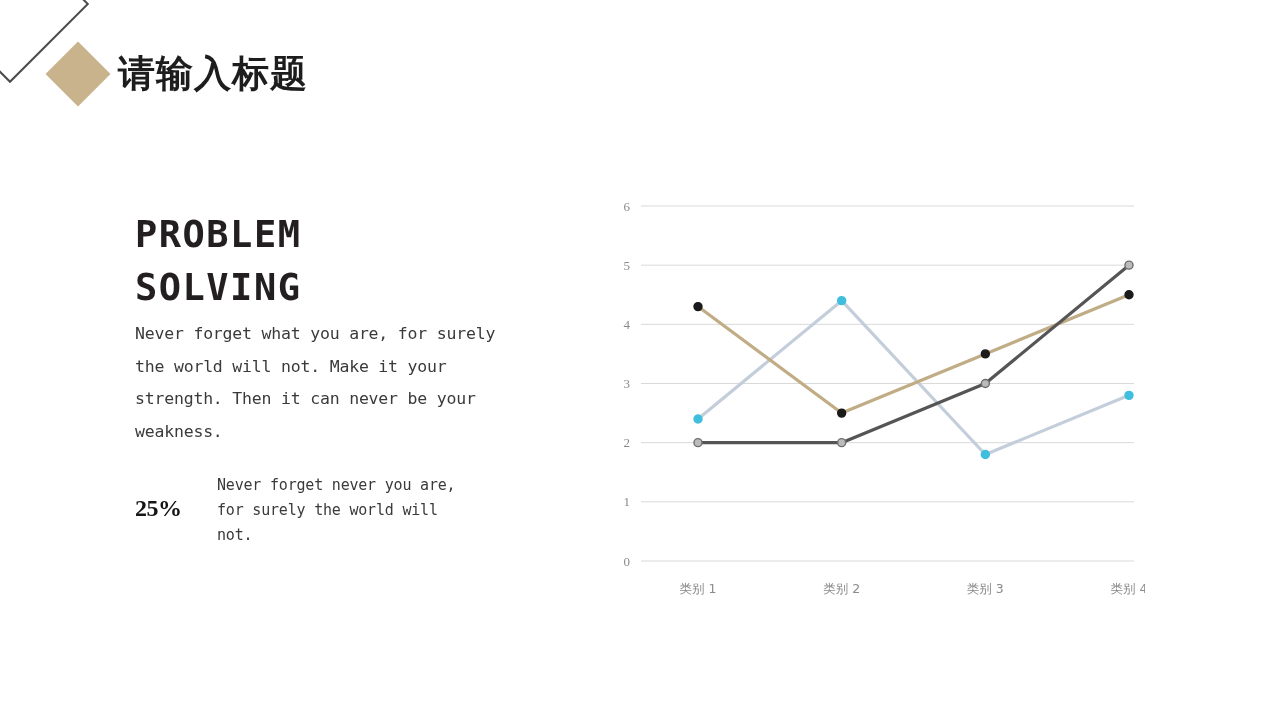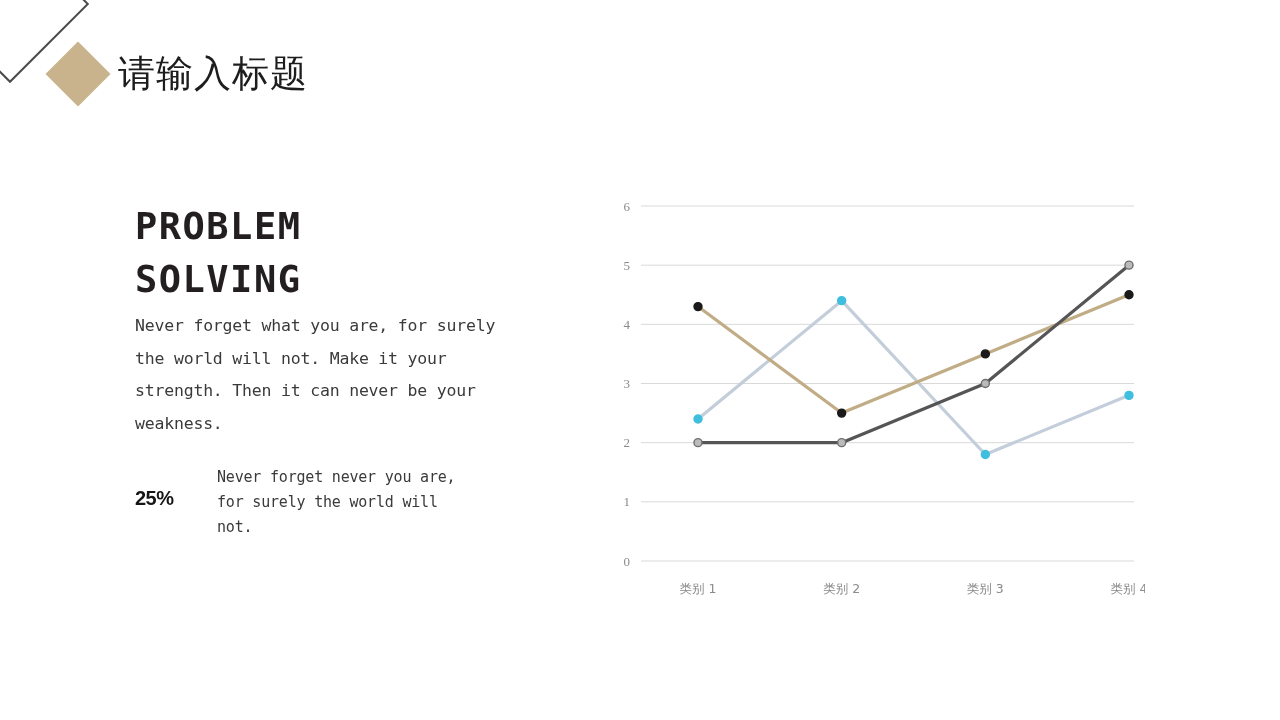--- a/index.html
+++ b/index.html
@@ -45,39 +45,39 @@
     height: 62px;
     display: flex;
     align-items: center;
   }
   #slide-title {
     font-size: 37px;
     line-height: 1;
     color: #1d1d1d;
     letter-spacing: 1px;
     font-family: "DejaVu Sans", sans-serif;
-    font-weight: 400;
+    font-weight: 700;
     white-space: nowrap;
   }
 
   
   #left-column {
     position: absolute;
     left: 135px;
     top: 197px;
     width: 375px;
   }
   #headline {
     font-family: "DejaVu Sans Mono", monospace;
     font-weight: bold;
     font-size: 37px;
     line-height: 1.42;
     letter-spacing: 1.5px;
     color: #231f20;
-    margin: 4px 0 2px 0;
+    margin: 12px 0 2px 0;
     white-space: pre-line;
   }
   #lead-paragraph {
     font-family: "DejaVu Sans Mono", monospace;
     font-size: 16.5px;
     line-height: 1.98;
     color: #3a3a3a;
     letter-spacing: -0.2px;
     margin: 4px 0 0 0;
     width: 362px;
@@ -85,23 +85,23 @@
 
   #stats-list {
     margin-top: 24px;
   }
   .stat-row {
     display: flex;
     align-items: flex-start;
     margin-bottom: 2px;
   }
   .stat-value {
-    font-family: Liberation Sans, sans-serif;
+    font-family: Liberation Serif, serif;
     font-weight: bold;
-    font-size: 20px;
+    font-size: 24px;
     color: #161616;
     width: 82px;
     flex: 0 0 82px;
     padding-top: 22px;
     letter-spacing: -0.5px;
   }
   .stat-row.second .stat-value { padding-top: 26px; }
   .stat-text {
     font-family: "DejaVu Sans Mono", monospace;
     font-size: 15px;

